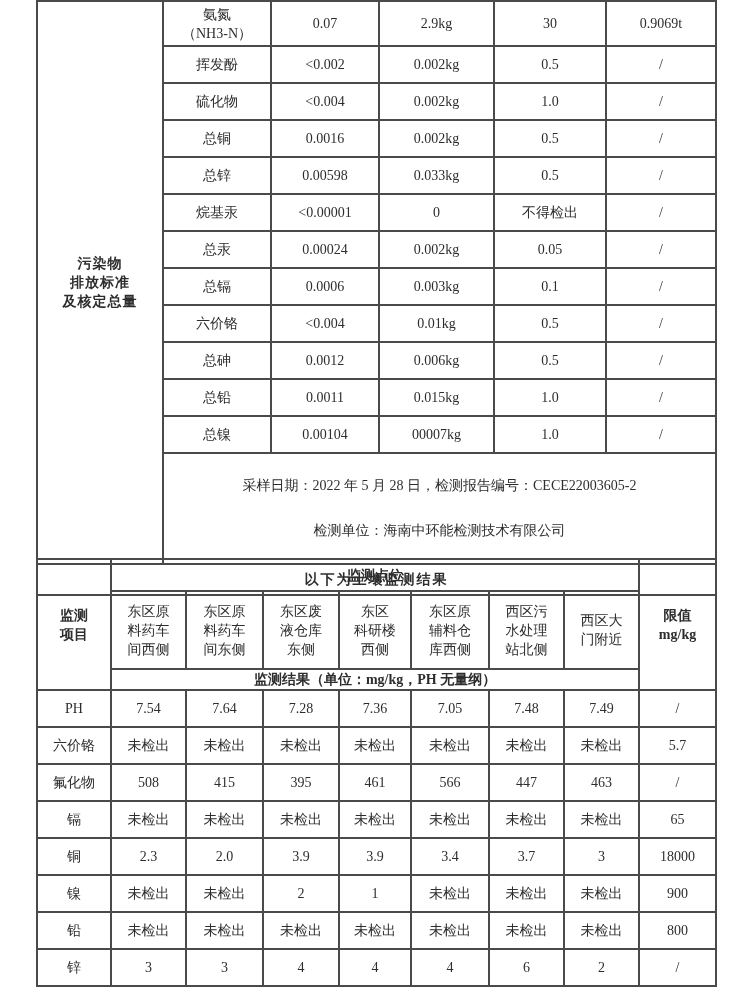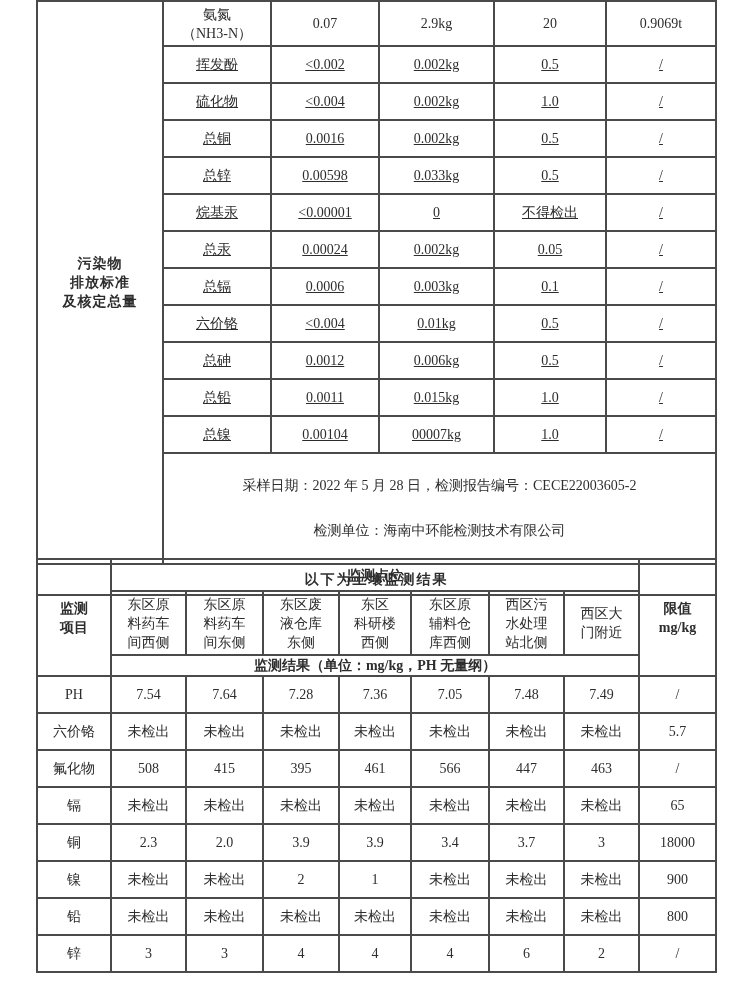--- a/index.html
+++ b/index.html
@@ -13,32 +13,32 @@
     position:absolute;left:36px;
   }
   table.t td{
     border:2px solid #4a4a4a;text-align:center;vertical-align:middle;
     padding:0;font-size:14px;white-space:pre-line;line-height:19px;
     overflow:hidden;
   }
   .emission{top:0;}
   .soil{top:558px;}
   tr.r1{height:45px;}
-  tr.rr{height:37px;text-decoration:underline;}
+  tr.rr{height:37px;}
   tr.rf{height:60px;border-radius:29px;}
   tr.rt{height:31px;}
   td.side{
     vertical-align:top;padding-top:9px;font-weight:bold;font-size:15px;
     line-height:23px;letter-spacing:1px;
   }
   td.title-cell{font-weight:bold;font-size:17px;letter-spacing:2px;}
   td.footer-cell{font-size:14.5px;}
   .footer-line{line-height:26px;}
   tr.ra{height:32px;}
-  tr.rb{height:64px;font-family:Liberation Serif, serif;}
+  tr.rb{height:78px;font-family:Liberation Serif, serif;}
   tr.rc{height:16px;}
   tr.rd{height:37px;padding-left:48px;}
   td.hdr{font-weight:bold;font-size:15px;margin-top:8px;}
   td.pt{font-size:13.5px;line-height:24px;}
 </style>
 </head>
 <body>
 
 <div class="page">
 
@@ -53,21 +53,21 @@
     </colgroup>
     <tbody>
         <tr class="r1">
       <td class="side" rowspan="13">污染物
 排放标准
 及核定总量</td>
       <td>氨氮
 （NH3-N）</td>
       <td>0.07</td>
       <td>2.9kg</td>
-      <td>20</td>
+      <td>30</td>
       <td>0.9069t</td>
     </tr>
     <tr class="rr">
       <td>挥发酚</td>
       <td>&lt;0.002</td>
       <td>0.002kg</td>
       <td>0.5</td>
       <td>/</td>
     </tr>
     <tr class="rr">

